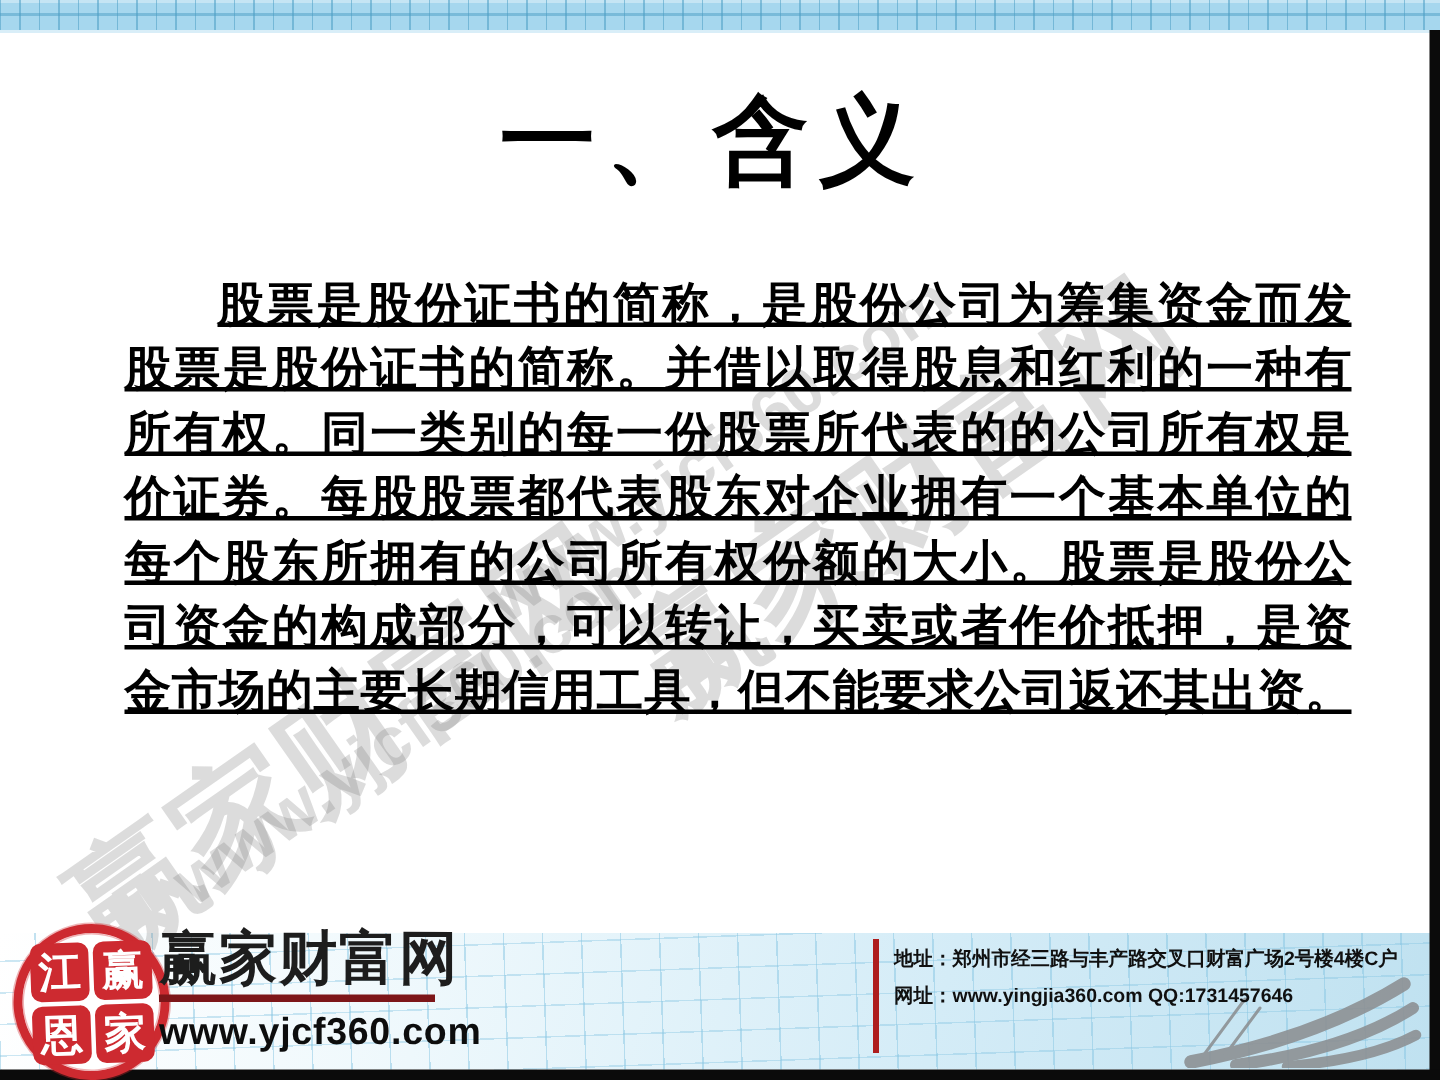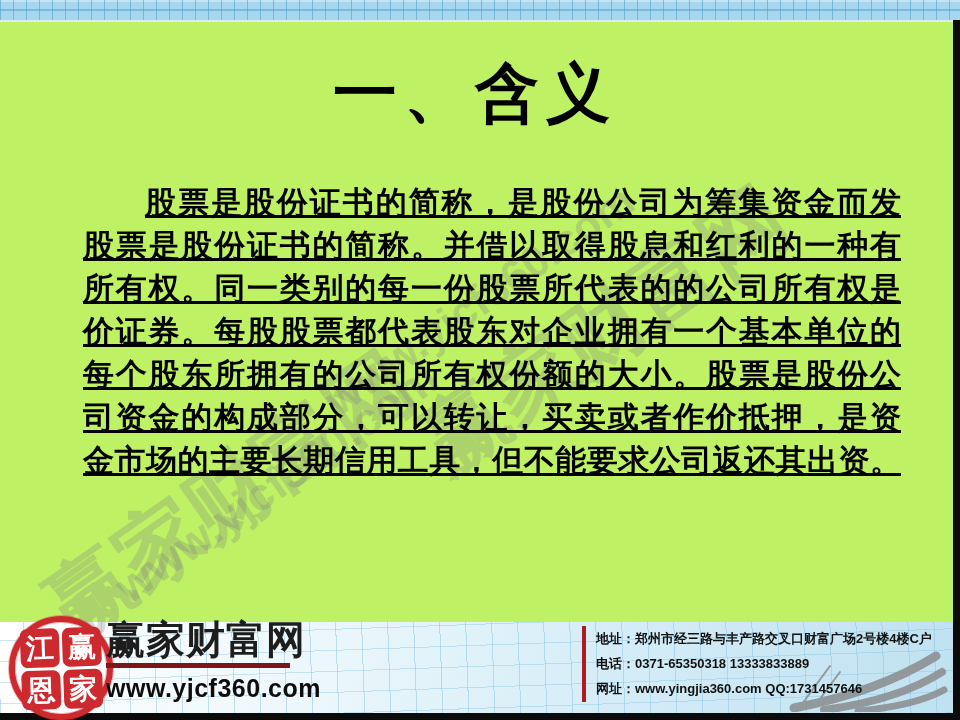--- a/index.html
+++ b/index.html
@@ -1,18 +1,18 @@
 <!DOCTYPE html>
 <html><head>
 <meta charset="utf-8">
 <style>
   html,body{margin:0;padding:0;background:#222;}
   .slide{
     position:relative; width:960px; height:720px; overflow:hidden;
-    background:#bef264; font-family:"Liberation Sans", sans-serif;
+    background:#ffffff; font-family:"Liberation Sans", sans-serif;
   }
   
   .top-band{
     position:absolute; left:0; top:0; width:960px; height:20px;
     background-color:#a6d7ee;
     background-image:
       repeating-linear-gradient(90deg, rgba(76,158,196,.55) 0 1px, transparent 1px 13px),
       linear-gradient(to bottom, rgba(255,255,255,.35) 0 2px, transparent 2px 9px, rgba(76,158,196,.5) 9px 11px, transparent 11px 20px);
     border-bottom:2px solid #d9eef8;
   }
@@ -122,23 +122,20 @@
     <div class="brand-url">www.yjcf360.com</div>
   </div>
 
   <div class="contact-divider"></div>
 
   <div class="contact">
     <div class="contact-line">
       <span class="contact-label">地址：</span><span>郑州市经三路与丰产路交叉口财富广场2号楼4楼C户</span>
     </div>
     <div class="contact-line">
-      <span class="contact-label">电话：</span><span>0371-65350318  13333833889</span>
-    </div>
-    <div class="contact-line">
       <span class="contact-label">网址：</span><span>www.yingjia360.com  QQ:1731457646</span>
     </div>
   </div>
 
   <svg class="swoosh" width="162" height="62" viewBox="0 0 162 62">
     <g fill="none" stroke="#8d9194" stroke-linecap="round" opacity="0.9">
       <path d="M8 58 Q 92 42 150 6" stroke-width="9"></path>
       <path d="M38 60 Q 112 50 156 22" stroke-width="8"></path>
       <path d="M72 61 Q 128 56 158 40" stroke-width="7"></path>
       <path d="M16 54 L 44 16" stroke-width="2"></path>

